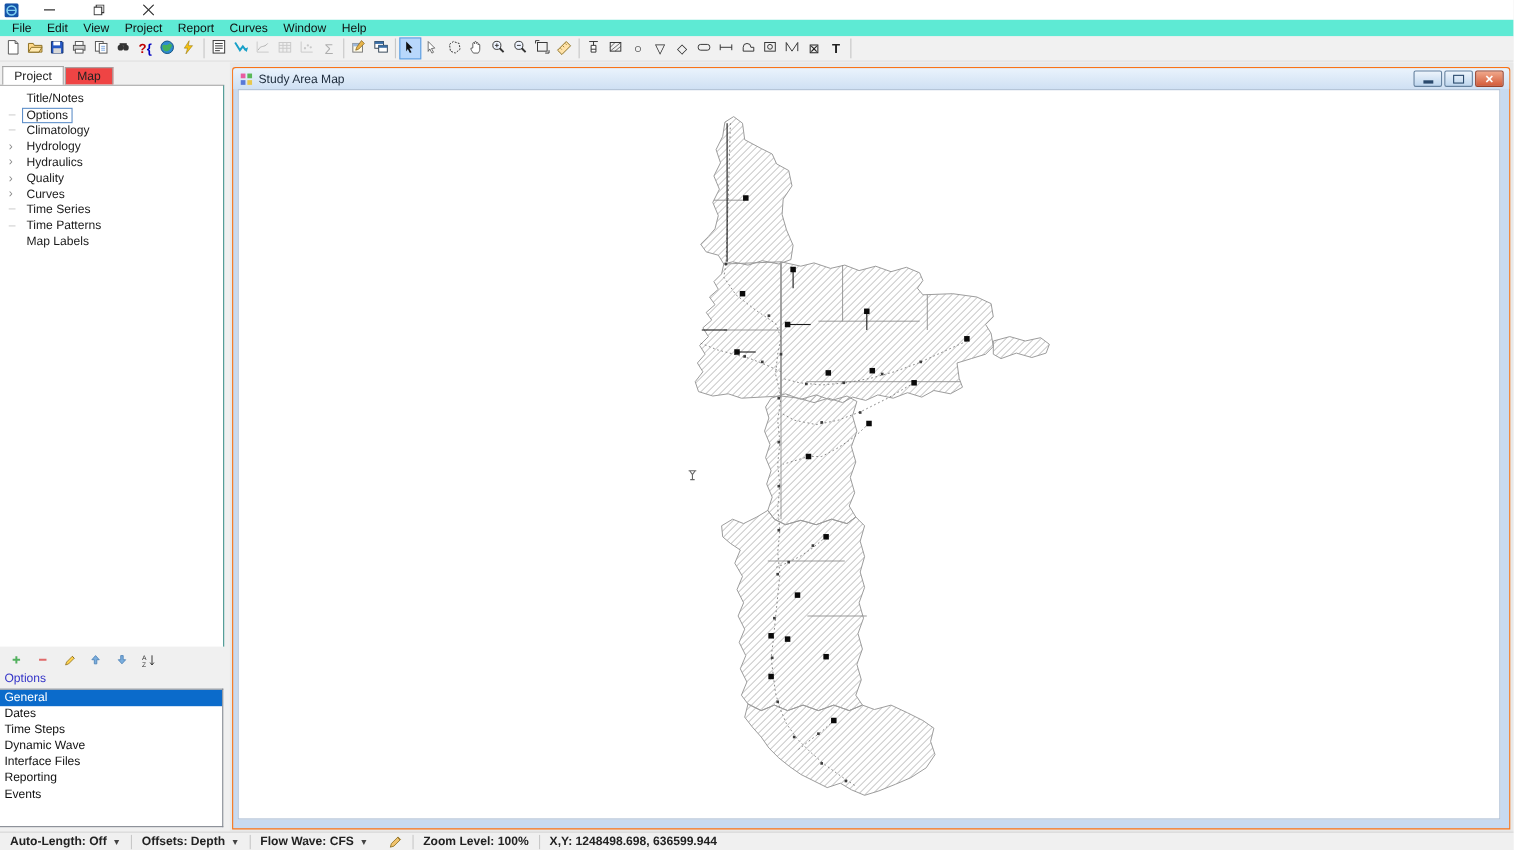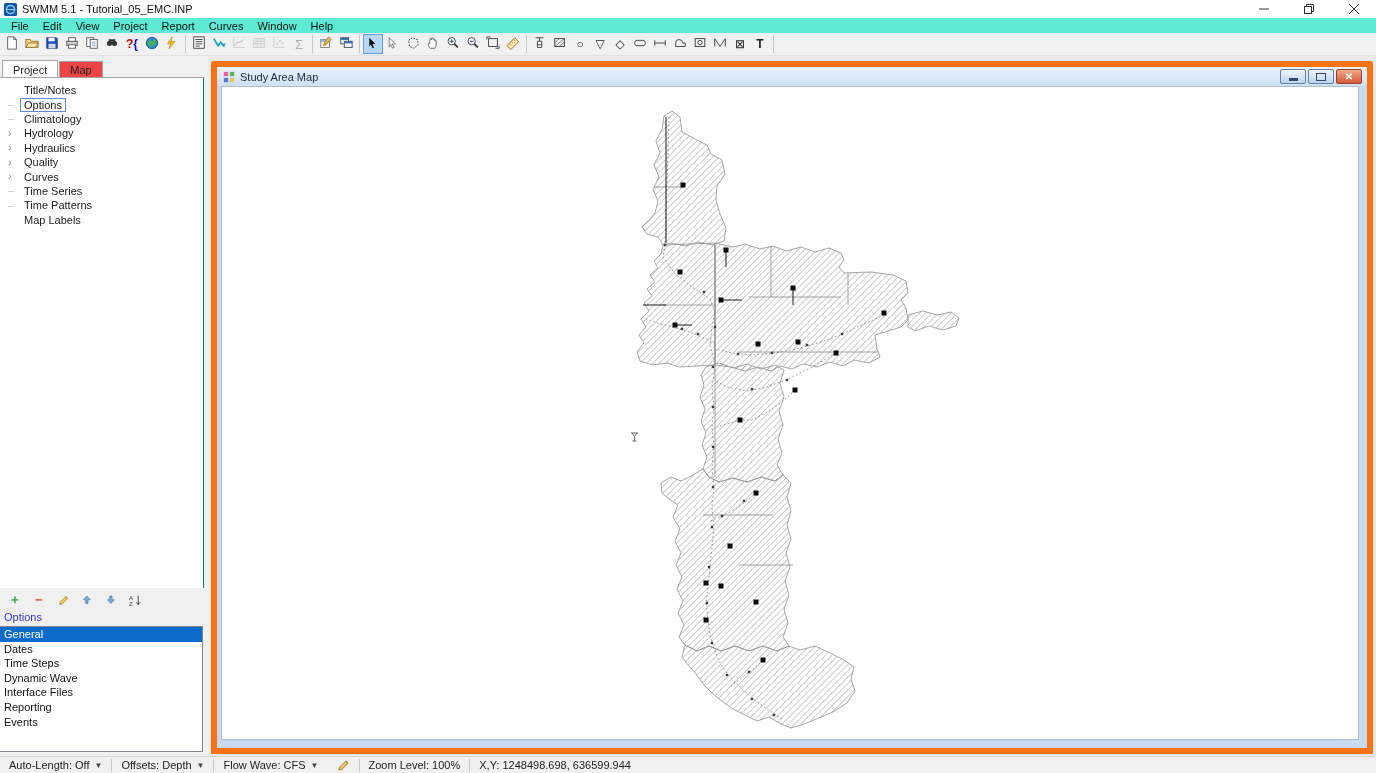--- a/index.html
+++ b/index.html
@@ -39,48 +39,47 @@
   .vsplit{position:absolute;left:204px;top:57px;width:5px;height:700px;background:#f0f0f0;}
   .hsplit{position:absolute;left:0;top:588px;width:204px;height:5px;background:#f0f0f0;}
   .minibar{position:absolute;left:0;top:593px;width:204px;height:18px;background:#f0f0f0;display:flex;align-items:center;gap:8px;padding-left:8px;}
   .mini-btn{width:16px;height:16px;display:flex;align-items:center;justify-content:center;background:transparent;border:none;padding:0;}
   .sec-label{position:absolute;left:4px;top:611px;width:200px;height:15px;color:#3434c8;}
   .obj-list{position:absolute;left:0;top:626px;width:203px;height:126px;background:#fff;border:1px solid #828790;border-left:none;box-sizing:border-box;overflow:hidden;}
   .list-row{height:14.6px;line-height:14.6px;padding-left:4px;color:#111;}
   .list-row.selected{background:#0b6bcb;color:#fff;}
   
   .mdi{position:absolute;left:209px;top:57px;width:1167px;height:700px;background:#e9e9e9;}
-  .child{position:absolute;left:2px;top:4px;width:1162px;height:693px;background:#c8daf0;border:6px solid #f97316;border-radius:3px 3px 0 0;box-sizing:border-box;}
+  .child{position:absolute;left:2px;top:4px;width:1162px;height:693px;background:#c8daf0;border:1px solid #f97316;border-radius:3px 3px 0 0;box-sizing:border-box;}
   .child-title{height:19px;display:flex;align-items:center;background:linear-gradient(#eaf3fc,#cfe0f3);border-radius:3px 3px 0 0;padding-left:6px;}
   .child-title .ct-icon{margin-right:5px;display:flex;}
   .child-title .ct-text{color:#1c2a3a;}
   .child-controls{position:absolute;right:5px;top:2px;display:flex;gap:2px;}
   .cbtn{width:26px;height:15px;border:1px solid #66829f;border-radius:2px;background:linear-gradient(#eef5fc,#bed6ee);display:flex;align-items:center;justify-content:center;padding:0;}
   .cbtn.close{background:linear-gradient(#f0a88b,#d45b39);border-color:#9c4027;color:#fff;font-weight:bold;font-size:10px;}
   .cbtn .dash{width:9px;height:3px;background:#2b4a6d;margin-top:6px;}
   .cbtn .box{width:8px;height:6px;border:1.5px solid #2b4a6d;}
   .map-canvas{position:absolute;left:4px;top:19px;right:8px;bottom:8px;background:#fff;border:1px solid #aebfd4;box-sizing:border-box;overflow:hidden;}
   
   .statusbar{position:absolute;left:0;bottom:0;right:0;height:16px;background:#f0f0f0;border-top:1px solid #d4d4d4;display:flex;align-items:center;}
-  .sb-sec{display:flex;align-items:center;gap:5px;padding:0 9px;height:16px;color:#222;}
+  .sb-sec{display:flex;align-items:center;gap:5px;padding:0 9px;height:16px;color:#222;font-weight:bold;}
   .sb-caret{font-size:8px;color:#444;}
   .sb-sep{width:1px;height:13px;background:#c8c8c8;}
 </style>
 </head>
 <body>
 
 <header class="titlebar">
   <span class="app-icon">
     <svg width="13" height="13" viewBox="0 0 14 14">
         <rect width="14" height="14" rx="2" fill="#1553a8"></rect>
         <circle cx="7" cy="7" r="4.4" fill="none" stroke="#7fd0f0" stroke-width="1.6"></circle>
         <path d="M2.5 7h9" stroke="#7fd0f0" stroke-width="1.2"></path>
       </svg>
   </span>
-  <span class="title">SWMM 5.1 - Tutorial_05_EMC.INP</span>
   <span class="win-controls">
     <span class="wbtn">
         <svg width="10" height="10" viewBox="0 0 10 10">
           <path d="M0 5h10" stroke="#333" stroke-width="1"></path>
         </svg>
       </span>
     <span class="wbtn">
         <svg width="10" height="10" viewBox="0 0 10 10">
           <rect x="0.5" y="2.5" width="7" height="7" fill="none" stroke="#333"></rect>
           <path d="M2.5 2.5v-2h7v7h-2" fill="none" stroke="#333"></path>

